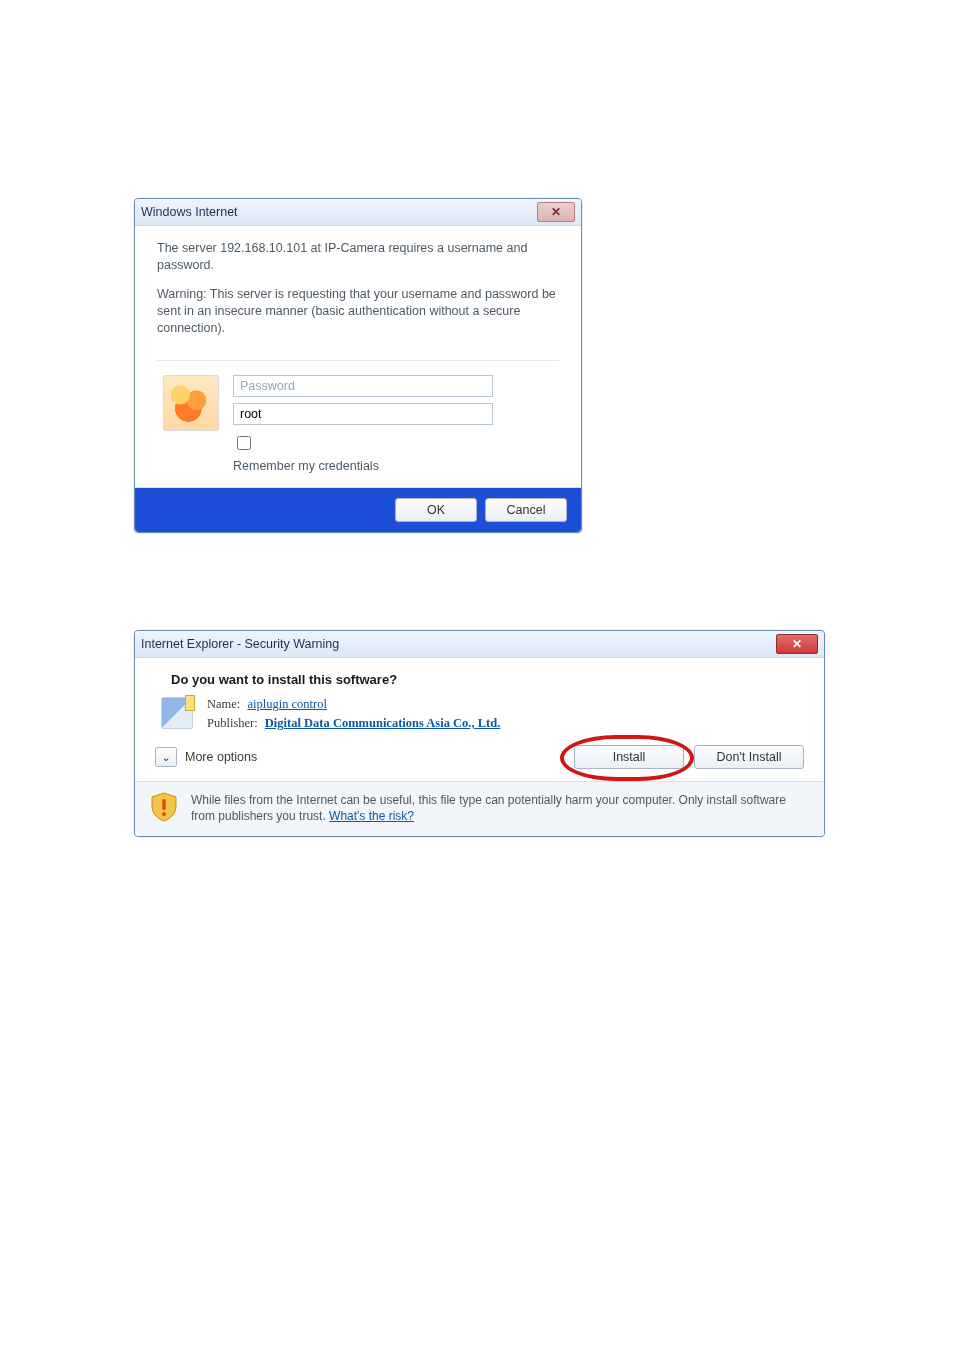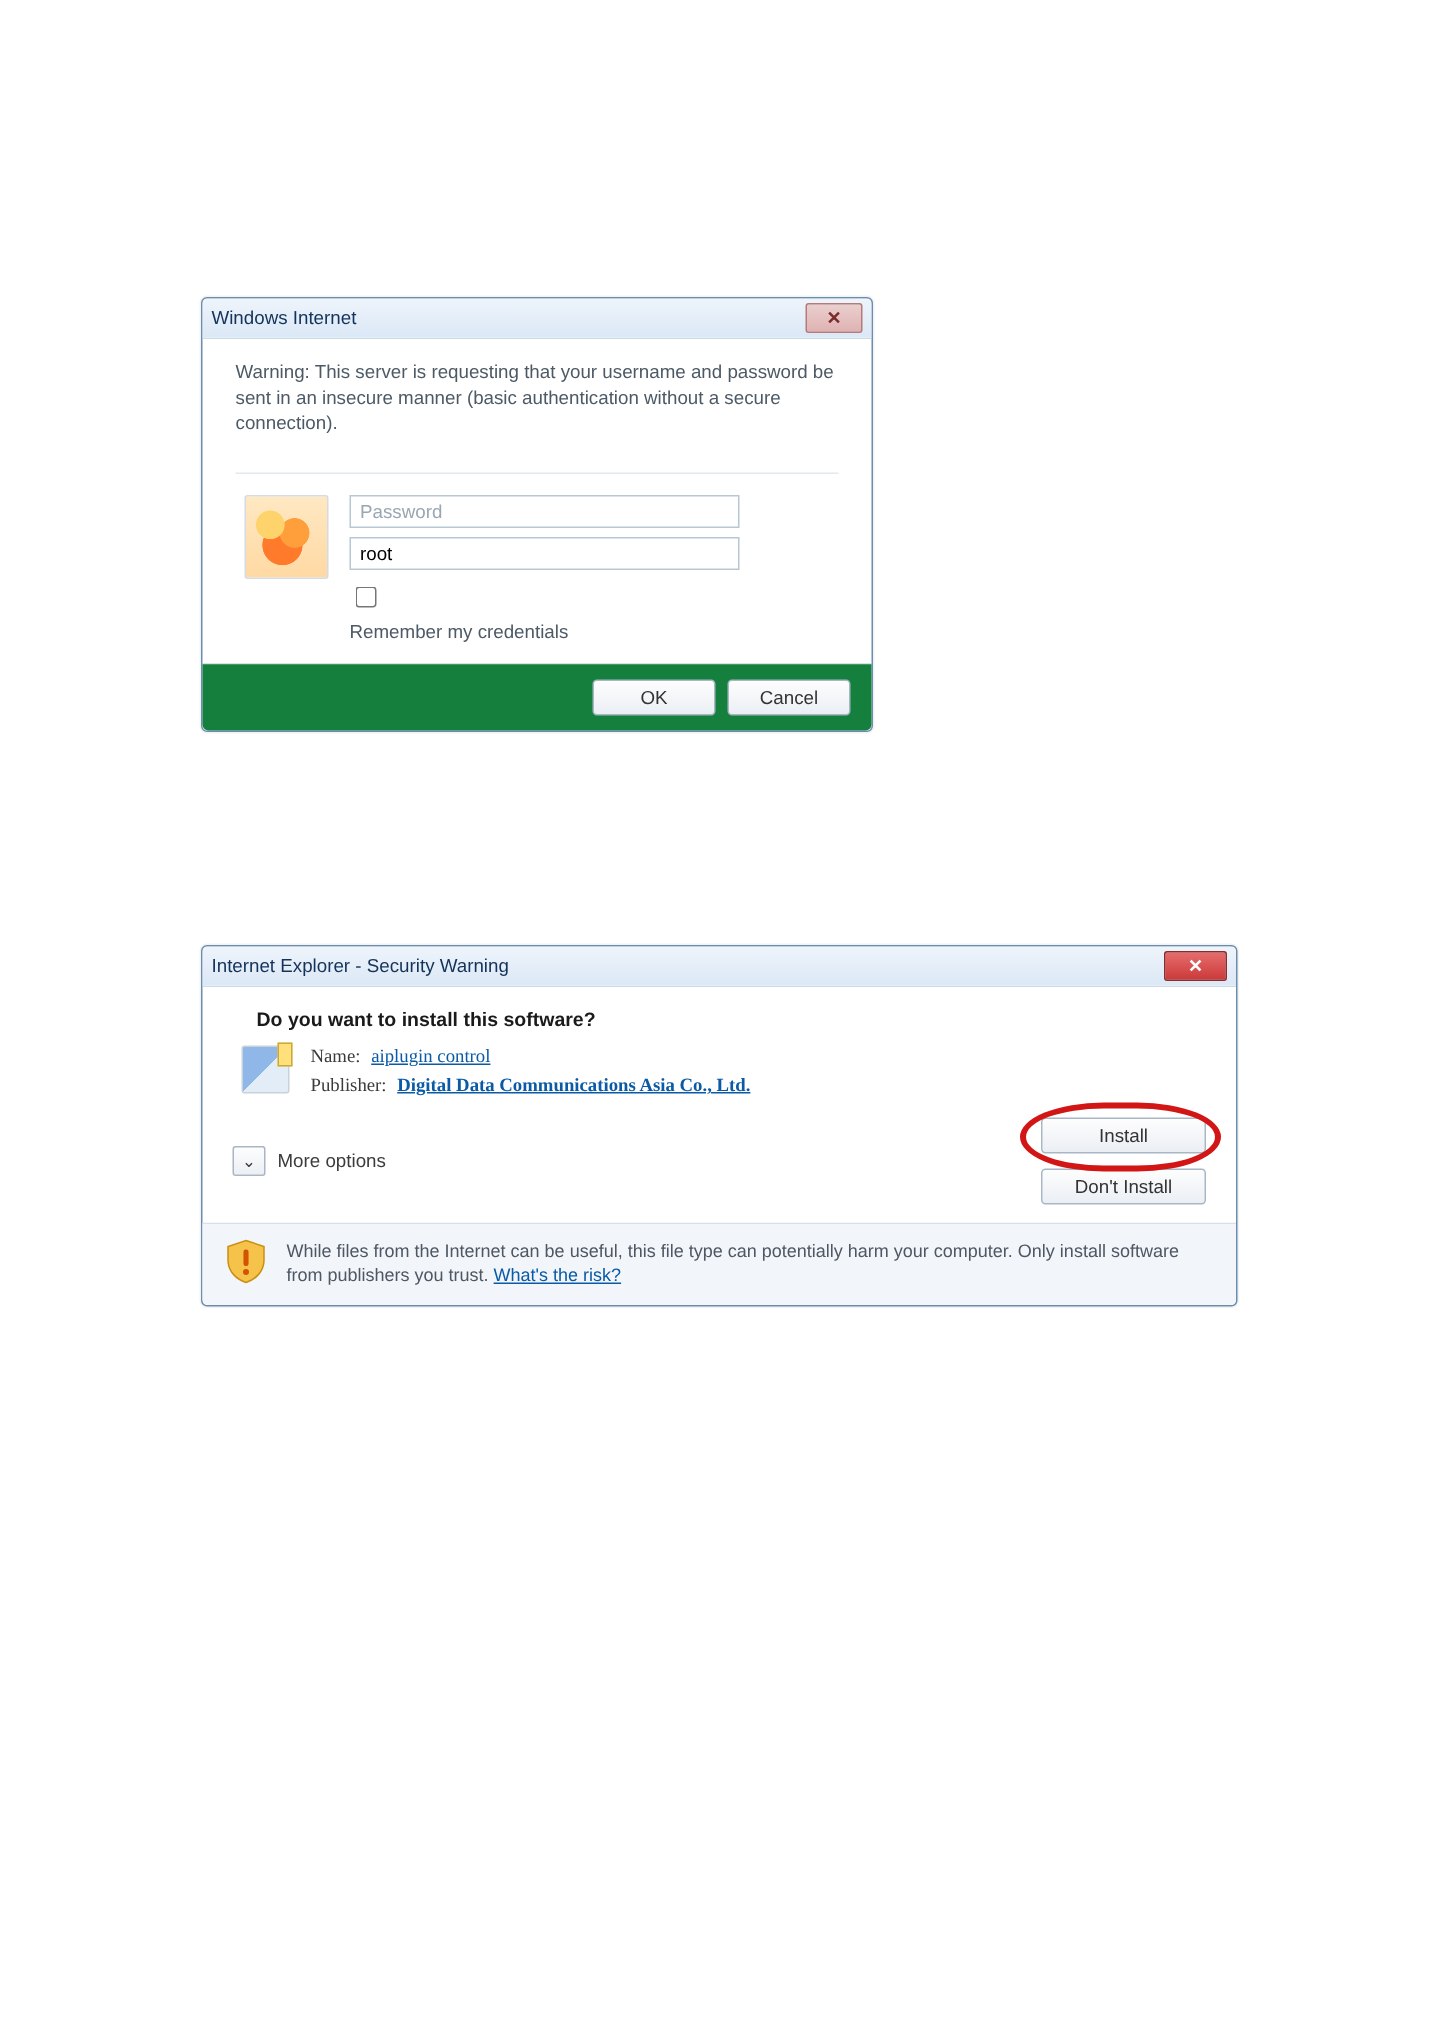--- a/index.html
+++ b/index.html
@@ -98,21 +98,21 @@
     color: #4d5a66;
     margin-top: 2px;
     flex-direction: column;
   }
   .remember-row input[type=checkbox] {
     width: 14px; height: 14px;
     accent-color: #6c8eae;
   }
   .dlg1 .footer {
     border-top: 1px solid #d8e1ea;
-    background: #15803d;
+    background: #1d4ed8;
     padding: 10px 14px;
     display: flex;
     justify-content: flex-end;
     gap: 8px;
     border-bottom-left-radius: 4px;
     border-bottom-right-radius: 4px;
   }
   .dlg1 .footer button {
     width: 82px;
     height: 24px;
@@ -275,20 +275,21 @@
 <body>
 
 <div class="dialog dlg1">
   <div class="titlebar1">
     <span class="title">Windows Internet</span>
     <div class="closebtn1">
       <span>✕</span>
     </div>
   </div>
   <div class="body">
+    <p>The server 192.168.10.101 at IP-Camera requires a username and password.</p>
     <p>Warning: This server is requesting that your username and password be sent in an insecure manner (basic authentication without a secure connection).</p>
   </div>
   <div class="cred-panel">
     <div class="avatar"></div>
     <div class="cred-fields">
       <input type="password" placeholder="Password" style="">
       <input type="text" value="root" style="">
       <label class="remember-row">
         <input type="checkbox" style="">
         <span>Remember my credentials</span>
@@ -324,21 +325,21 @@
           <a href="#" class="bold">Digital Data Communications Asia Co., Ltd.</a>
         </div>
       </div>
     </div>
 
     <div class="optionsrow">
       <div class="chevbtn">
         <span>⌄</span>
       </div>
       <span class="opts">More options</span>
-      <div class="btns" style="position:relative;flex-direction:column;">
+      <div class="btns" style="position:relative;">
         <div class="ring" style="left:-14px; top:-10px;"></div>
         <button class="iebtn">Install</button>
         <button class="iebtn">Don't Install</button>
       </div>
     </div>
   </div>
 
   <div class="foot2">
     <div class="shield">
       <svg viewBox="0 0 26 30">

